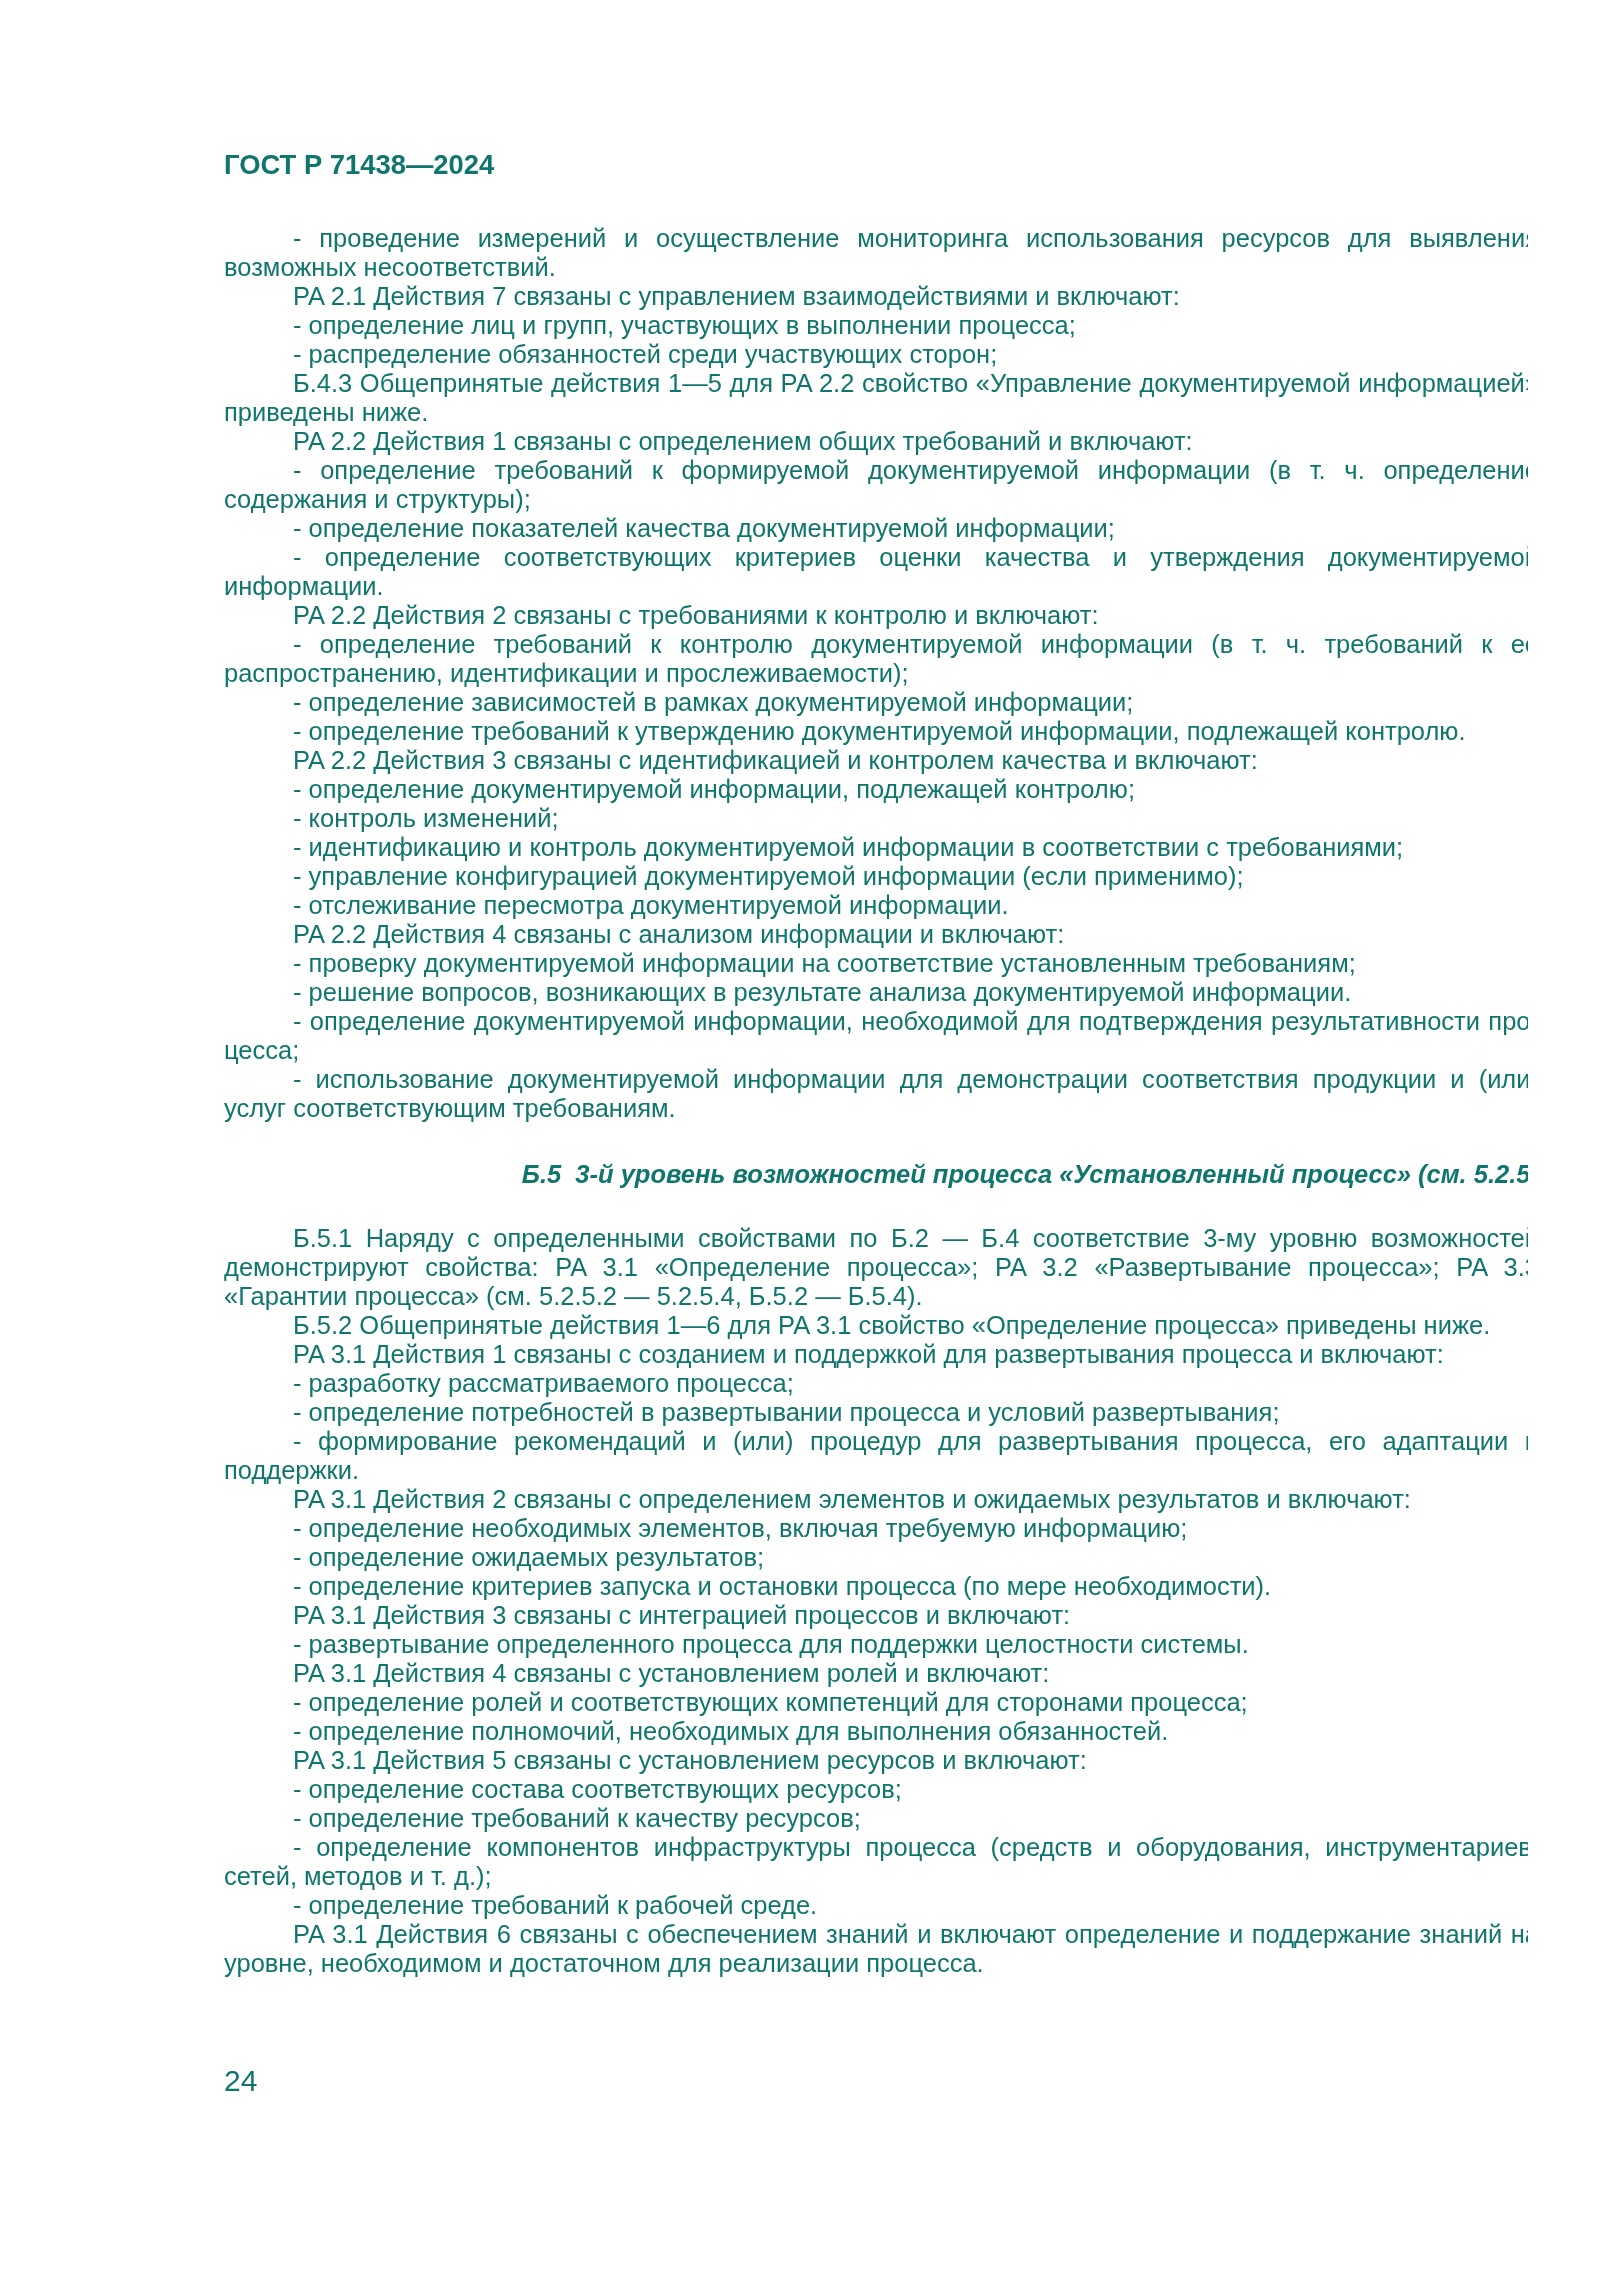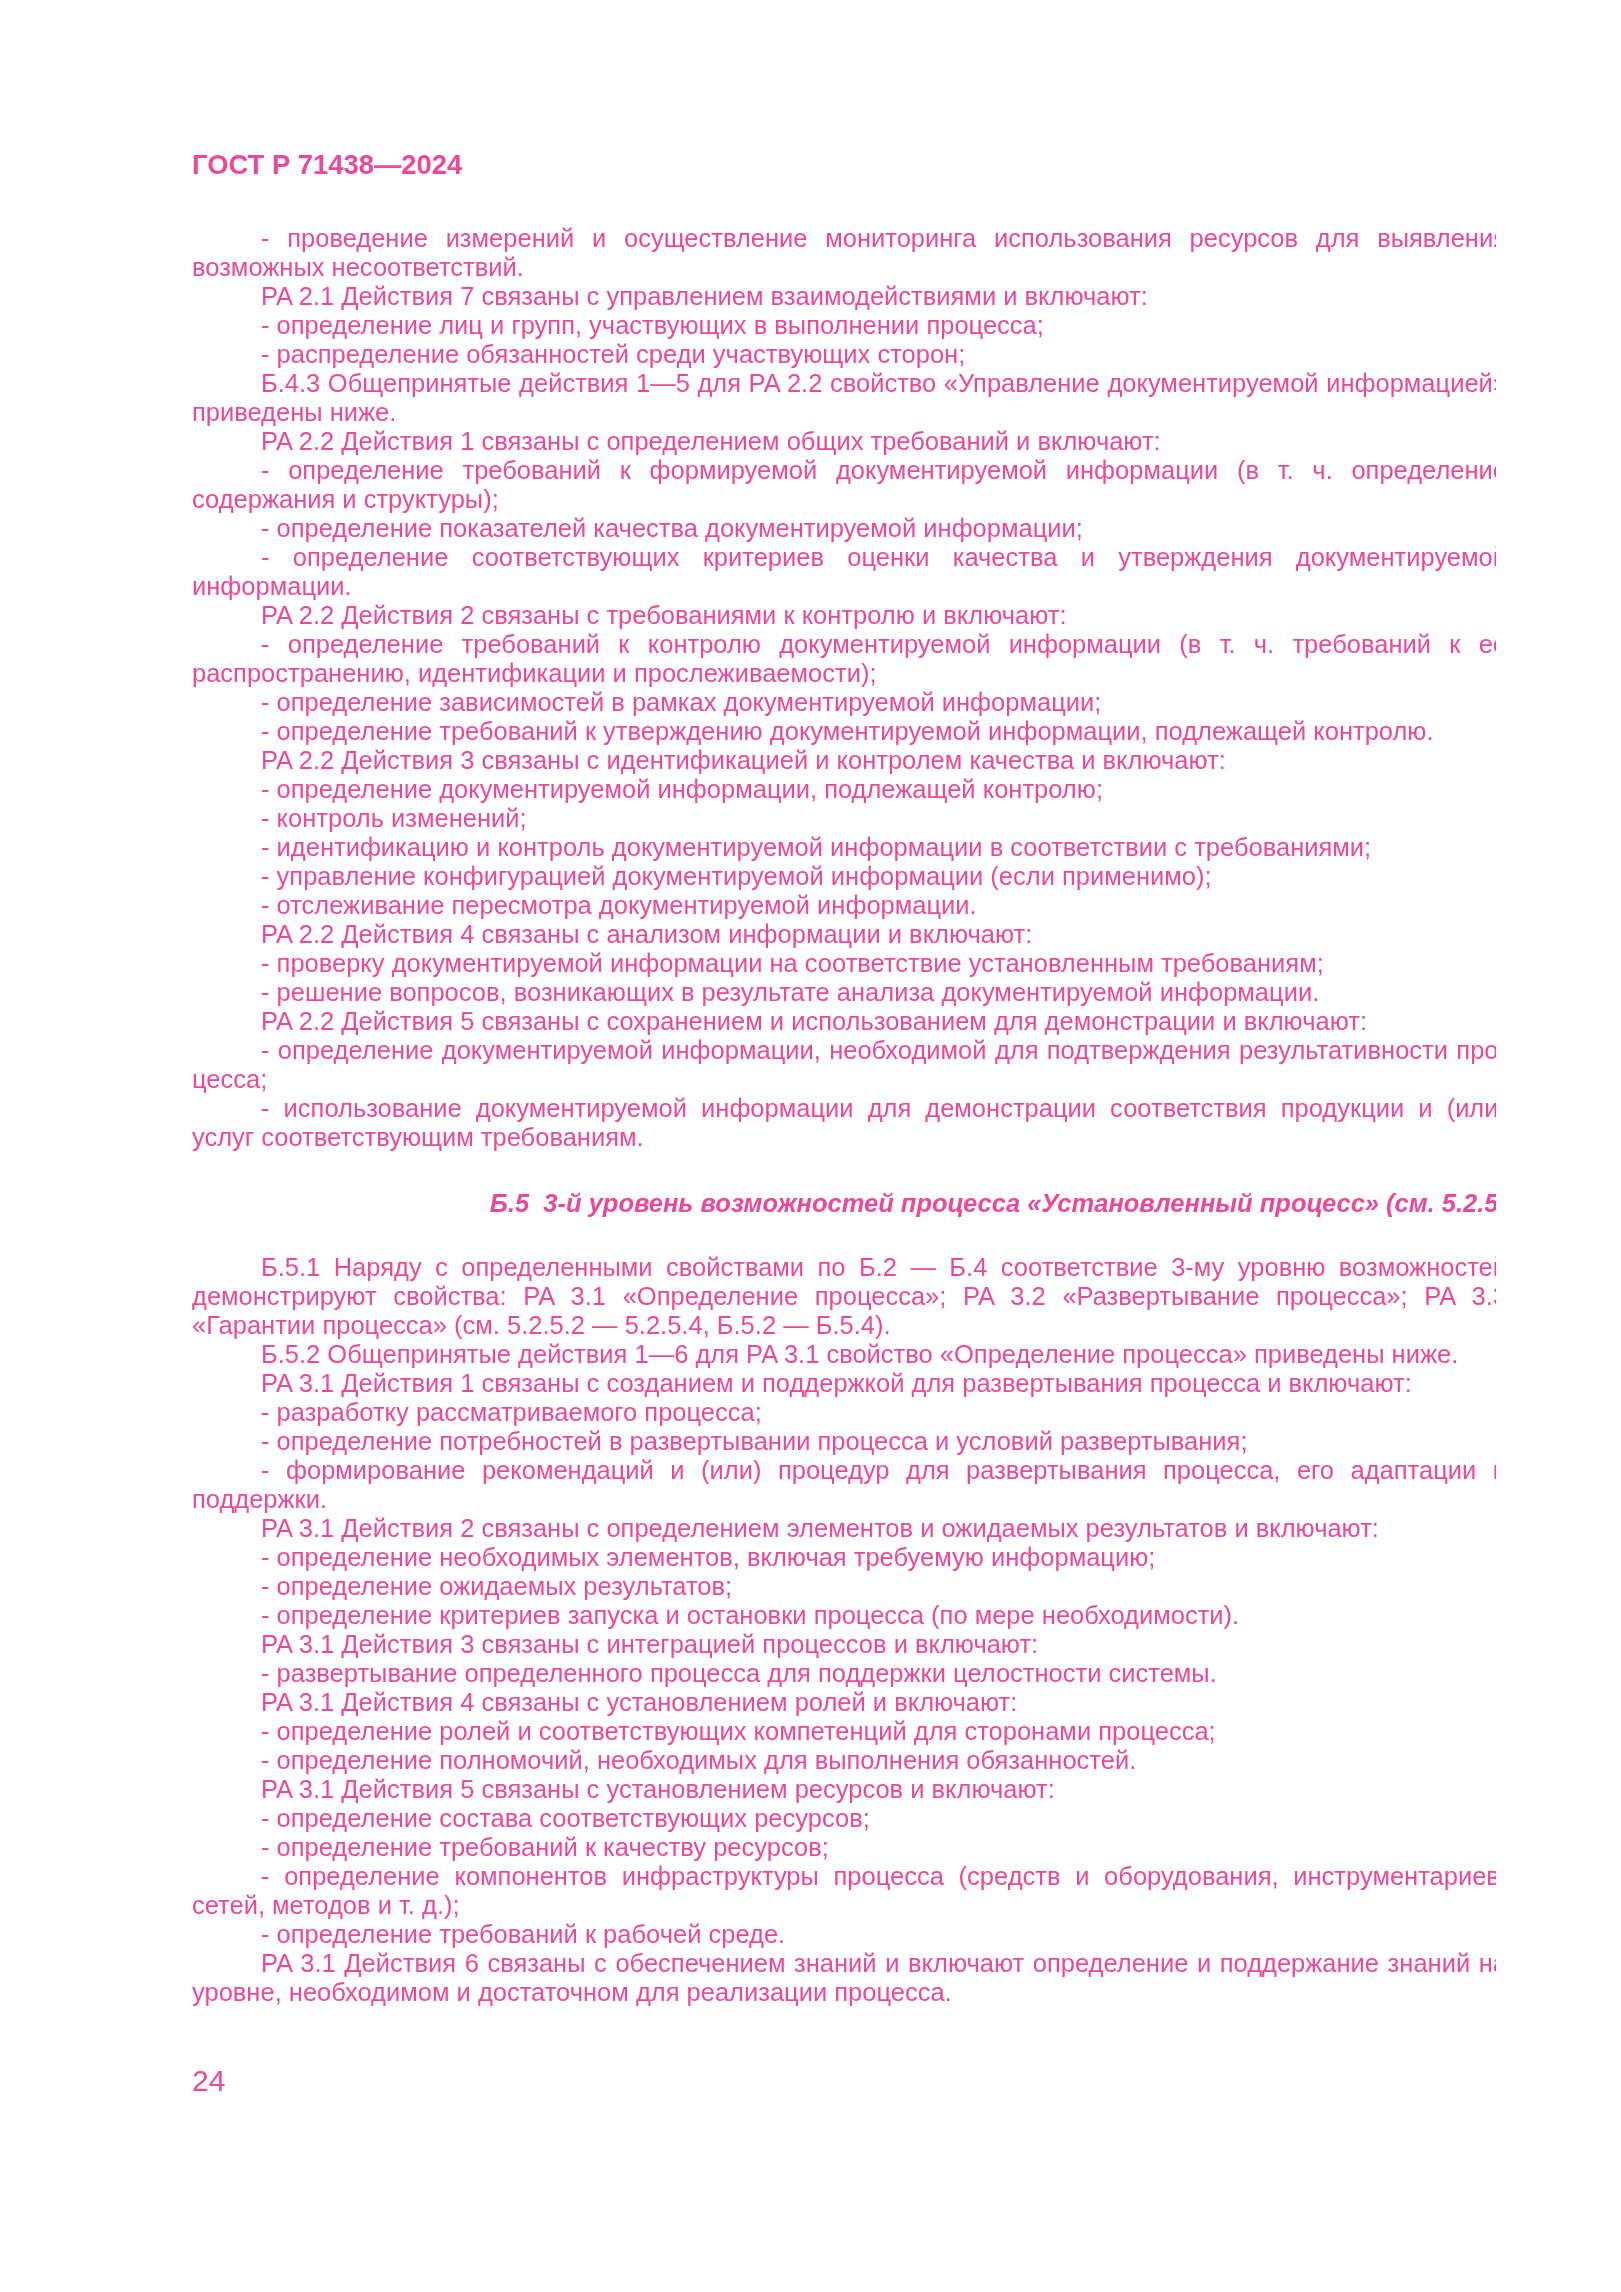--- a/index.html
+++ b/index.html
@@ -6,22 +6,23 @@
     margin: 0;
     padding: 0;
     background: #ffffff;
   }
   .page {
     position: relative;
     width: 1496px;
     height: 2293px;
     background: #ffffff;
     font-family: "Liberation Sans", "DejaVu Sans", sans-serif;
-    color: #ec4899;
+    color: #0f766e;
     overflow: hidden;
+    margin-left: 32px;
   }
   .doc-header {
     position: absolute;
     left: 192px;
     top: 149px;
     font-size: 27.4px;
     line-height: 31px;
     font-weight: 700;
     white-space: nowrap;
   }
@@ -76,21 +77,20 @@
       <p class="list-item">- определение требований к утверждению документируемой информации, подлежащей контролю.</p>
       <p class="body">PA 2.2 Действия 3 связаны с идентификацией и контролем качества и включают:</p>
       <p class="list-item">- определение документируемой информации, подлежащей контролю;</p>
       <p class="list-item">- контроль изменений;</p>
       <p class="list-item">- идентификацию и контроль документируемой информации в соответствии с требованиями;</p>
       <p class="list-item">- управление конфигурацией документируемой информации (если применимо);</p>
       <p class="list-item">- отслеживание пересмотра документируемой информации.</p>
       <p class="body">PA 2.2 Действия 4 связаны с анализом информации и включают:</p>
       <p class="list-item">- проверку документируемой информации на соответствие установленным требованиям;</p>
       <p class="list-item">- решение вопросов, возникающих в результате анализа документируемой информации.</p>
-      <p class="body">PA 2.2 Действия 5 связаны с сохранением и использованием для демонстрации и включают:</p>
       <p class="list-item">- определение документируемой информации, необходимой для подтверждения результативности про­цесса;</p>
       <p class="list-item">- использование документируемой информации для демонстрации соответствия продукции и (или) услуг соответствующим требованиям.</p>
       <p class="heading">Б.5&nbsp; 3-й уровень возможностей процесса «Установленный процесс» (см. 5.2.5)</p>
       <p class="body">Б.5.1 Наряду с определенными свойствами по Б.2 — Б.4 соответствие 3-му уровню возможностей демон­стрируют свойства: PA 3.1 «Определение процесса»; PA 3.2 «Развертывание процесса»; PA 3.3 «Гарантии процес­са» (см. 5.2.5.2 — 5.2.5.4, Б.5.2 — Б.5.4).</p>
       <p class="body">Б.5.2 Общепринятые действия 1—6 для PA 3.1 свойство «Определение процесса» приведены ниже.</p>
       <p class="body">PA 3.1 Действия 1 связаны с созданием и поддержкой для развертывания процесса и включают:</p>
       <p class="list-item">- разработку рассматриваемого процесса;</p>
       <p class="list-item">- определение потребностей в развертывании процесса и условий развертывания;</p>
       <p class="list-item">- формирование рекомендаций и (или) процедур для развертывания процесса, его адаптации и поддержки.</p>
       <p class="body">PA 3.1 Действия 2 связаны с определением элементов и ожидаемых результатов и включают:</p>

